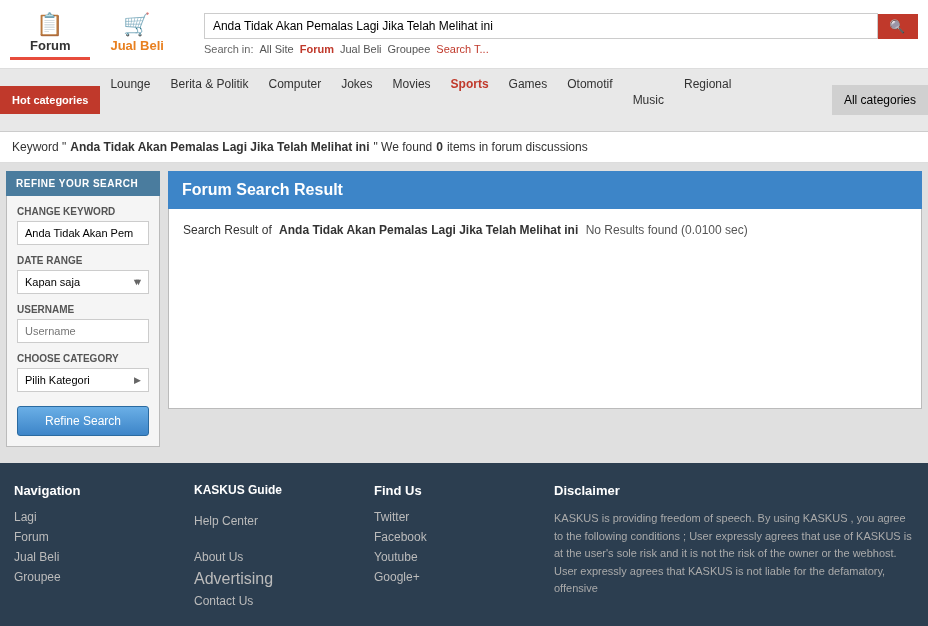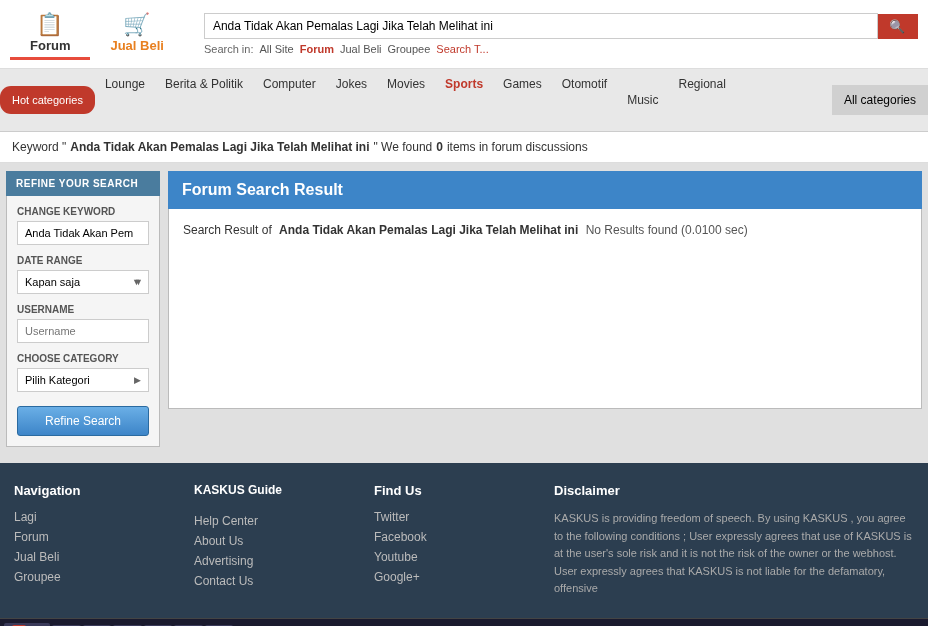--- a/index.html
+++ b/index.html
@@ -33,21 +33,21 @@
       <a style="color:#555; text-decoration:none;">All Site</a>
       <a style="color:#c0392b; font-weight:bold; text-decoration:none;">Forum</a>
       <a style="color:#555; text-decoration:none;">Jual Beli</a>
       <a style="color:#555; text-decoration:none;">Groupee</a>
       <span style="color:#c0392b;">Search T...</span>
     </div>
   </div>
 </div>
 
 <div style="background:#e8e8e8; display:flex; align-items:center; border-bottom:1px solid #ccc;">
-  <div style="background:#c0392b; color:#fff; padding:8px 12px; font-size:11px; font-weight:normal; white-space:nowrap; cursor:pointer;border-radius:11px;">Hot categories</div>
+  <div style="background:#c0392b; color:#fff; padding:8px 12px; font-size:11px; font-weight:bold; white-space:nowrap; cursor:pointer;">Hot categories</div>
   <div style="display:flex; flex:1; overflow:hidden;">
     <span style="padding:8px 10px; cursor:pointer; font-size:12px; color:#333; white-space:nowrap;">Lounge</span>
     <span style="padding:8px 10px; cursor:pointer; font-size:12px; color:#333; white-space:nowrap;">Berita &amp; Politik</span>
     <span style="padding:8px 10px; cursor:pointer; font-size:12px; color:#333; white-space:nowrap;">Computer</span>
     <span style="padding:8px 10px; cursor:pointer; font-size:12px; color:#333; white-space:nowrap;">Jokes</span>
     <span style="padding:8px 10px; cursor:pointer; font-size:12px; color:#333; white-space:nowrap;text-align:center;">Movies</span>
     <span style="padding:8px 10px; cursor:pointer; font-size:12px; color:#333; white-space:nowrap; font-weight:bold; color:#c0392b;">Sports</span>
     <span style="padding:8px 10px; cursor:pointer; font-size:12px; color:#333; white-space:nowrap;">Games</span>
     <span style="padding:8px 10px; cursor:pointer; font-size:12px; color:#333; white-space:nowrap;">Otomotif</span>
     <span style="padding:24px 10px; cursor:pointer; font-size:12px; color:#333; white-space:nowrap;">Music</span>
@@ -117,23 +117,23 @@
   <div style="min-width:140px;">
     <h4 style="color:#fff; font-size:13px; margin-bottom:12px; font-weight:bold;">Navigation</h4>
     <a style="display:block; color:#bbb; text-decoration:none; margin-bottom:6px; font-size:12px; cursor:pointer;">Lagi</a>
     <a style="display:block; color:#bbb; text-decoration:none; margin-bottom:6px; font-size:12px; cursor:pointer;">Forum</a>
     <a style="display:block; color:#bbb; text-decoration:none; margin-bottom:6px; font-size:12px; cursor:pointer;">Jual Beli</a>
     <a style="display:block; color:#bbb; text-decoration:none; margin-bottom:6px; font-size:12px; cursor:pointer;">Groupee</a>
   </div>
 
   <div style="min-width:140px;">
     <h4 style="color:#fff; font-size:12px; margin-bottom:17px; font-weight:bold;">KASKUS Guide</h4>
-    <a style="display:block; color:#bbb; text-decoration:none; margin-bottom:6px; font-size:12px; cursor:pointer;">Help Center</a>
+    <a style="display:block; color:#bbb; text-decoration:none; margin-bottom:22px; font-size:12px; cursor:pointer;">Help Center</a>
     <a style="display:block; color:#bbb; text-decoration:none; margin-bottom:6px; font-size:12px; cursor:pointer;">About Us</a>
-    <a style="display:block; color:#bbb; text-decoration:none; margin-bottom:6px; font-size:12px; cursor:pointer;">Advertising</a>
+    <a style="display:block; color:#bbb; text-decoration:none; margin-bottom:6px; font-size:16px; cursor:pointer;">Advertising</a>
     <a style="display:block; color:#bbb; text-decoration:none; margin-bottom:6px; font-size:12px; cursor:pointer;">Contact Us</a>
   </div>
 
   <div style="min-width:140px;">
     <h4 style="color:#fff; font-size:13px; margin-bottom:12px; font-weight:bold;">Find Us</h4>
     <a style="display:block; color:#bbb; text-decoration:none; margin-bottom:6px; font-size:12px; cursor:pointer;">Twitter</a>
     <a style="display:block; color:#bbb; text-decoration:none; margin-bottom:6px; font-size:12px; cursor:pointer;">Facebook</a>
     <a style="display:block; color:#bbb; text-decoration:none; margin-bottom:6px; font-size:12px; cursor:pointer;">Youtube</a>
     <a style="display:block; color:#bbb; text-decoration:none; margin-bottom:6px; font-size:12px; cursor:pointer;">Google+</a>
   </div>

